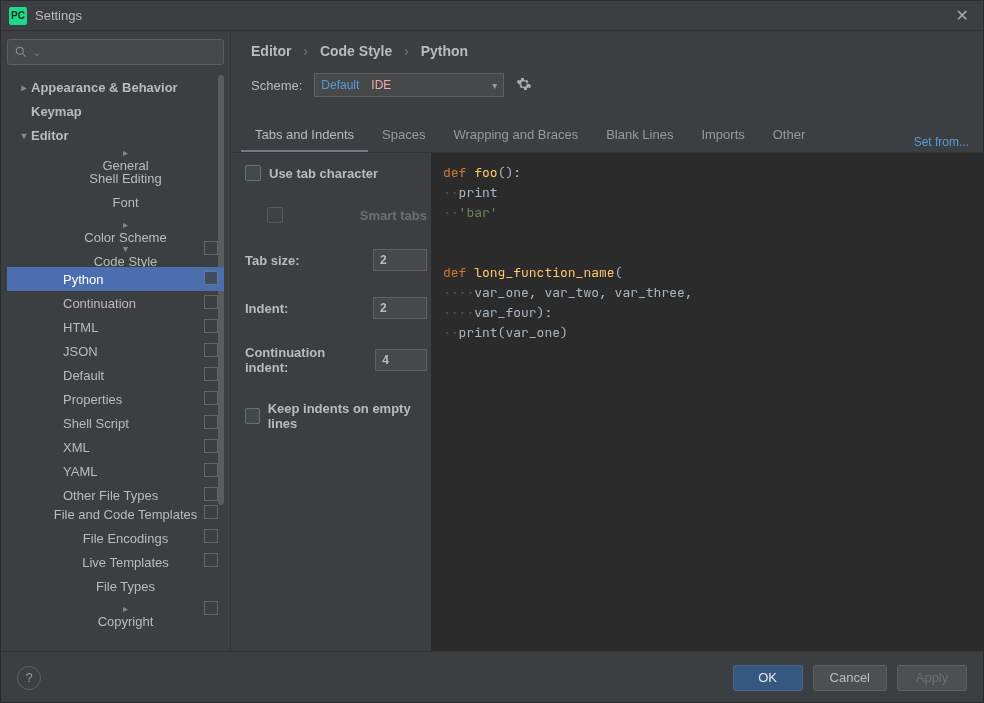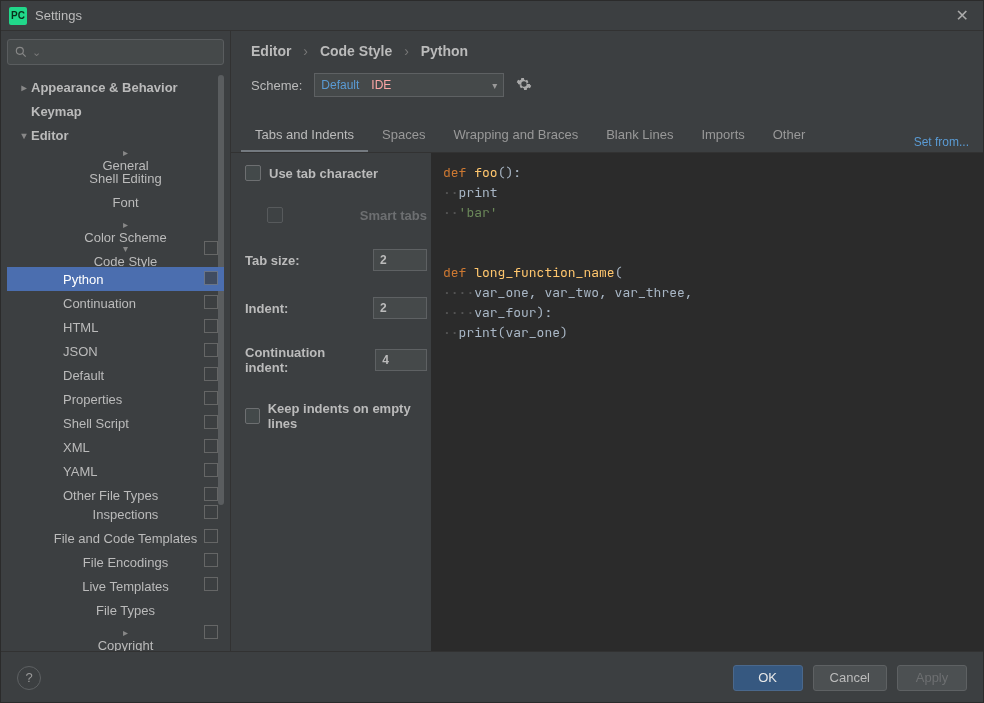--- a/index.html
+++ b/index.html
@@ -211,25 +211,20 @@
           <span>YAML</span>
           <span class="squares"></span>
         </div>
         <div class="tree-row in2">
           <span class="arrow"></span>
           <span>Other File Types</span>
           <span class="squares"></span>
         </div>
         <div class="tree-row in1">
           <span class="arrow"></span>
-          <span>Inspections</span>
-          <span class="squares"></span>
-        </div>
-        <div class="tree-row in1">
-          <span class="arrow"></span>
           <span>File and Code Templates</span>
           <span class="squares"></span>
         </div>
         <div class="tree-row in1">
           <span class="arrow"></span>
           <span>File Encodings</span>
           <span class="squares"></span>
         </div>
         <div class="tree-row in1">
           <span class="arrow"></span>

